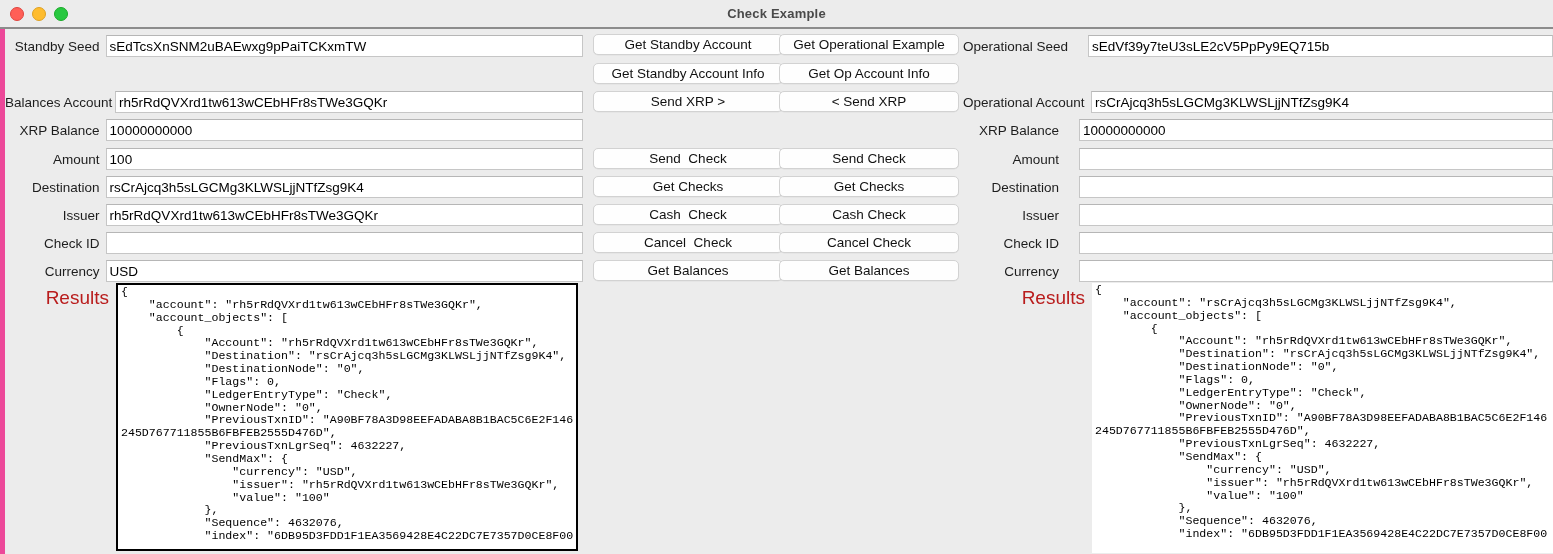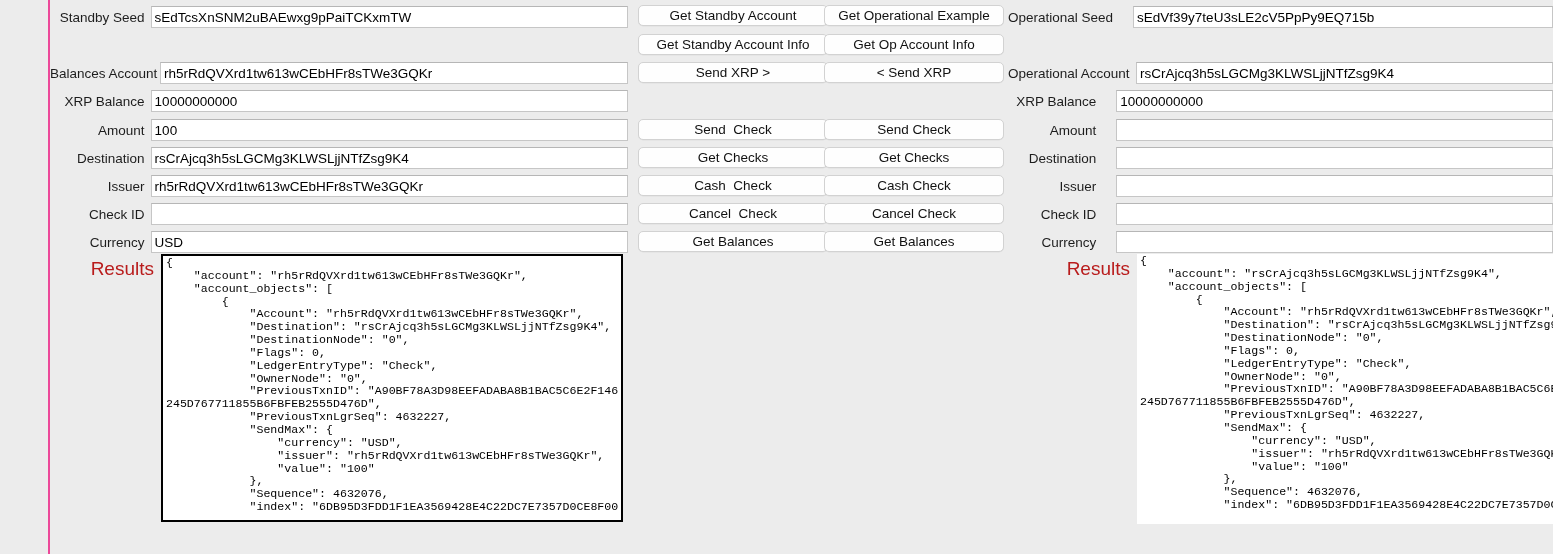--- a/index.html
+++ b/index.html
@@ -31,23 +31,22 @@
   .title{
     width:100%;text-align:center;
     font-size:13px;font-weight:bold;color:#4a4a4a;
     letter-spacing:0.2px;
     user-select:none;
   }
   
   .content{
     position:relative;flex:1;
     background:#ececec;
-    border-left:2px solid #ec4899;
+    border-left:5px solid #ec4899;
     box-sizing:border-box;
-    margin-left:48px;
   }
   .panel{position:absolute;top:0;bottom:0;}
   .panel-left{left:0;width:578px;}
   .panel-mid{left:578px;width:380px;}
   .panel-right{left:958px;right:0;}
 
   .row{position:absolute;left:0;right:0;height:22px;display:flex;align-items:center;}
 
   .lbl{
     font-size:13.5px;color:#1d1d1d;
@@ -106,20 +105,28 @@
     position:absolute;
     font-size:19px;color:#b91c1c;
     white-space:nowrap;user-select:none;
   }
 </style>
 </head>
 <body>
 
 <div class="window">
 
+  <div class="titlebar">
+    <div class="traffic">
+      <span class="dot red"></span>
+      <span class="dot yellow"></span>
+      <span class="dot green"></span>
+    </div>
+    <div class="title">Check Example</div>
+  </div>
 
   <div class="content">
 
     <div class="panel panel-left">
 
       <div class="row" style="top:6px;">
         <span class="lbl lbl-left">Standby Seed</span>
         <input class="field field-left" type="text" value="sEdTcsXnSNM2uBAEwxg9pPaiTCKxmTW" style="">
       </div>
 

